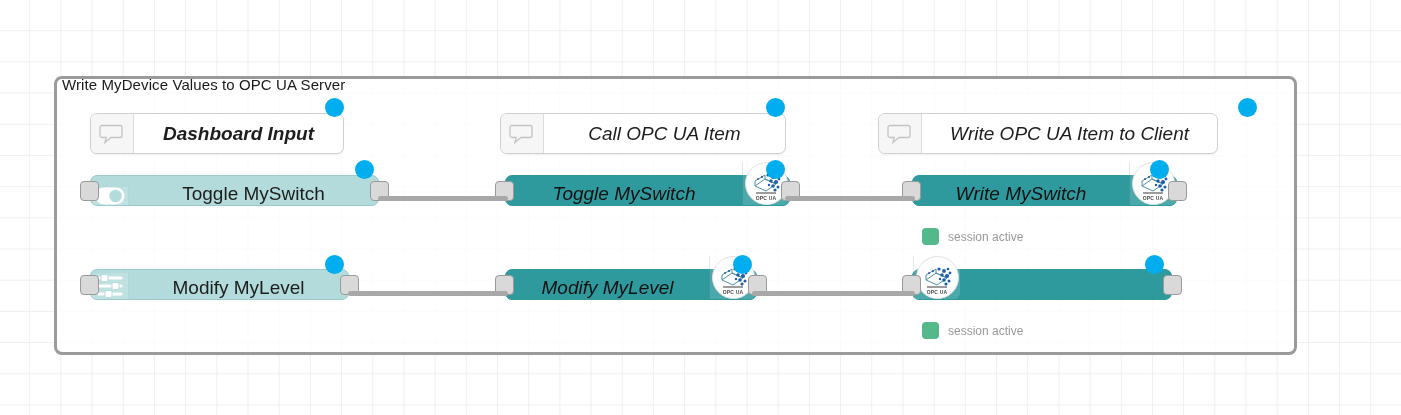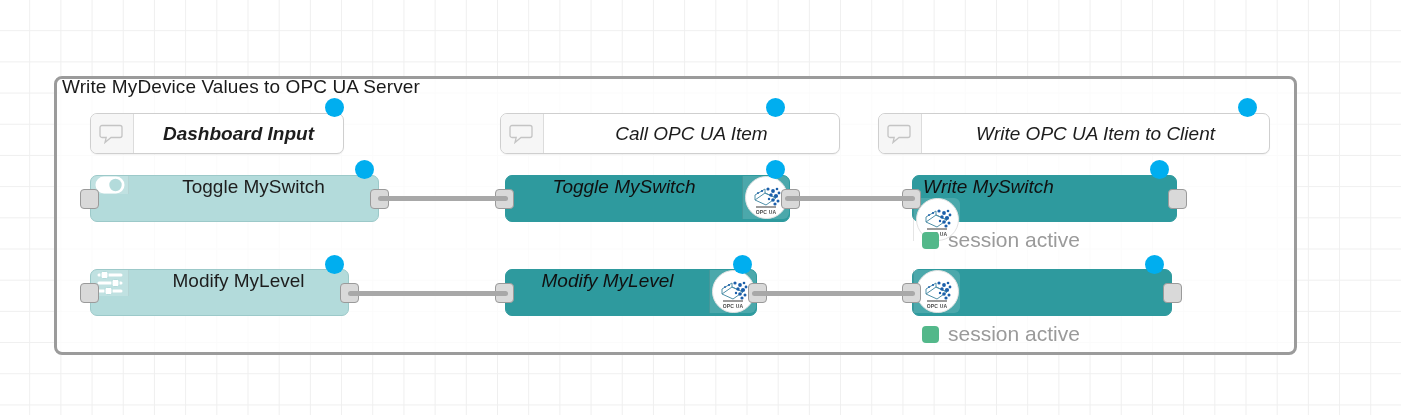--- a/index.html
+++ b/index.html
@@ -30,21 +30,21 @@
     height: 279px;
     border: 3px solid #9b9b9b;
     border-radius: 8px;
     background: rgba(255,255,255,0.75);
     box-sizing: border-box;
   }
   .group-title {
     position: absolute;
     left: 62px;
     top: 76px;
-    font-size: 19px;
+    font-size: 15px;
     color: #1a1a1a;
     letter-spacing: 0.1px;
     white-space: nowrap;
   }
 
   
   .comment-node {
     position: absolute;
     height: 41px;
     background: #ffffff;
@@ -73,26 +73,26 @@
     font-size: 19px;
     font-style: italic;
     color: #1d1d1d;
     padding: 0 14px;
     white-space: nowrap;
   }
 
   
   .node {
     position: absolute;
-    height: 47px;
+    height: 31px;
     border-radius: 7px;
     box-sizing: border-box;
     border: 1.4px solid #a3c8c8;
     display: flex;
-    align-items: flex-start;
+    align-items: flex-end;
     overflow: visible;
   }
   .node.light {
     background: #b3dbdb;
     border-color: #9cc9c9;
   }
   .node.dark {
     background: #2e9a9e;
     border-color: #2e9a9e;
   }
@@ -165,21 +165,21 @@
     border-radius: 3px;
     z-index: 1;
   }
 
   
   .node-status {
     position: absolute;
     display: flex;
     align-items: center;
     gap: 9px;
-    font-size: 21px;
+    font-size: 12px;
     color: #9a9a9a;
     white-space: nowrap;
   }
   .status-square {
     width: 17px;
     height: 17px;
     border-radius: 4px;
     background: #53b88a;
     flex: 0 0 auto;
   }
@@ -225,31 +225,31 @@
   <div class="comment-node" style="left:90px; top:113px; width:254px;font-weight:bold;">
     <div class="comment-icon-pane">
       <svg width="26" height="22" viewBox="0 0 26 22" aria-hidden="true">
         <path d="M3 2.5h18a2 2 0 0 1 2 2v8a2 2 0 0 1-2 2h-9l-6 5 1.2-5H3a2 2 0 0 1-2-2v-8a2 2 0 0 1 2-2z" fill="none" stroke="#c4c4c4" stroke-width="1.3"></path>
       </svg>
     </div>
     <div class="comment-label">Dashboard Input</div>
   </div>
   <div class="status-dot" style="left:325px; top:98px;"></div>
 
-  <div class="comment-node" style="left:500px; top:113px; width:340px;">
+  <div class="comment-node" style="left:500px; top:113px; width:286px;">
     <div class="comment-icon-pane">
       <svg width="26" height="22" viewBox="0 0 26 22" aria-hidden="true">
         <path d="M3 2.5h18a2 2 0 0 1 2 2v8a2 2 0 0 1-2 2h-9l-6 5 1.2-5H3a2 2 0 0 1-2-2v-8a2 2 0 0 1 2-2z" fill="none" stroke="#c4c4c4" stroke-width="1.3"></path>
       </svg>
     </div>
     <div class="comment-label">Call OPC UA Item</div>
   </div>
   <div class="status-dot" style="left:766px; top:98px;"></div>
 
-  <div class="comment-node" style="left:878px; top:113px; width:392px;">
+  <div class="comment-node" style="left:878px; top:113px; width:340px;">
     <div class="comment-icon-pane">
       <svg width="26" height="22" viewBox="0 0 26 22" aria-hidden="true">
         <path d="M3 2.5h18a2 2 0 0 1 2 2v8a2 2 0 0 1-2 2h-9l-6 5 1.2-5H3a2 2 0 0 1-2-2v-8a2 2 0 0 1 2-2z" fill="none" stroke="#c4c4c4" stroke-width="1.3"></path>
       </svg>
     </div>
     <div class="comment-label">Write OPC UA Item to Client</div>
   </div>
   <div class="status-dot" style="left:1238px; top:98px;"></div>
 
   <div class="node light" style="left:90px; top:175px; width:289px;">
@@ -292,21 +292,21 @@
           <line x1="8" y1="27" x2="28" y2="27" stroke="#3a3a3a" stroke-width="1.1"></line>
         </svg>
         <span class="opc-text">OPC UA</span>
       </div>
     </div>
     <div class="port in"></div>
     <div class="port out"></div>
   </div>
   <div class="status-dot" style="left:766px; top:160px;"></div>
 
-  <div class="node dark" style="left:912px; top:175px; width:265px;flex-direction:column;">
+  <div class="node dark" style="left:912px; top:175px; width:265px;">
     <div class="node-label">Write MySwitch</div>
     <div class="node-icon-pane right">
       <div class="opcua-badge">
         <svg width="36" height="36" viewBox="0 0 36 36" aria-hidden="true">
           <g stroke="#4f8fa8" stroke-width="1" fill="none">
             <path d="M7 20 L17 13 L28 18 L18 25 Z"></path>
             <path d="M7 20 L7 15 L17 9 L17 13"></path>
             <path d="M17 13 L28 18"></path>
           </g>
           <g fill="#1b5faa">

